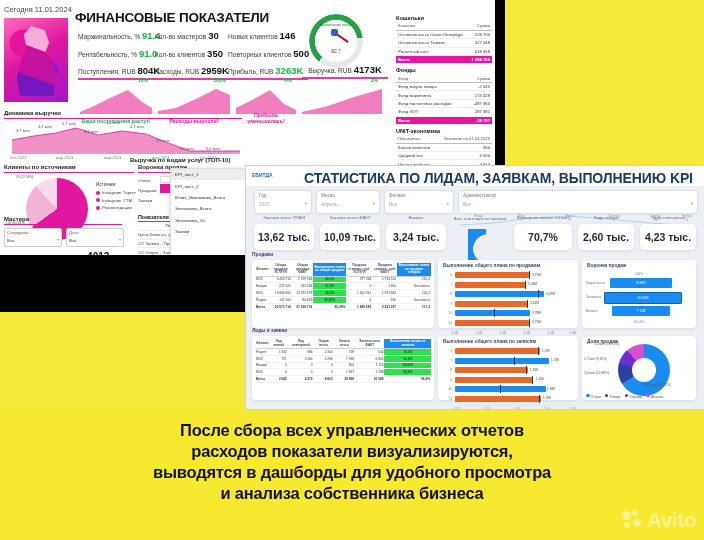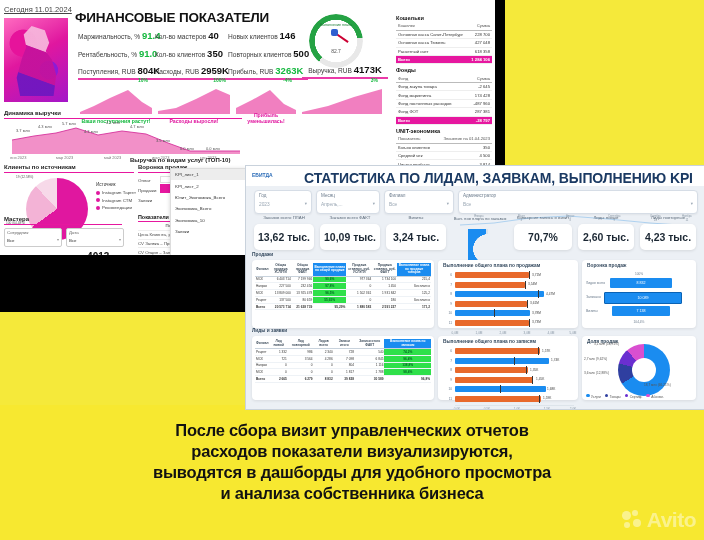--- a/index.html
+++ b/index.html
@@ -23,21 +23,21 @@
   .avito .d2{width:6px;height:6px;left:10px;top:0px;}
   .avito .d3{width:6px;height:6px;left:2px;top:12px;}
   .avito .d4{width:8px;height:8px;left:11px;top:9px;}
   .avito .wd{font-size:21px;font-weight:bold;color:#fff;letter-spacing:-.5px;}
 
   
   .dash1{position:absolute;left:0;top:0;width:505px;height:312px;background:#ffffff;overflow:hidden;}
   .d1-black{position:absolute;left:495px;top:0;width:12px;height:312px;background:#000;}
   .d1-blackbot{position:absolute;left:0;top:255px;width:245px;height:60px;background:#000;}
 
-  .today{position:absolute;left:4px;top:5px;font-size:7.5px;color:#444;text-decoration:underline;}
+  .today{position:absolute;left:4px;top:5px;font-size:7.5px;color:#444;}
   .d1-title{position:absolute;left:75px;top:10px;font-size:13.5px;font-weight:bold;color:#111;letter-spacing:-.2px;}
 
   .portrait{position:absolute;left:4px;top:18px;width:64px;height:84px;
     background:
       radial-gradient(circle at 30% 30%, #e6139b 0 18%, transparent 19%),
       radial-gradient(circle at 70% 62%, #8d1bd6 0 13%, transparent 14%),
       linear-gradient(150deg,#ff6bc0 0%,#e0179f 45%,#a316c9 100%);
   }
   .portrait .sil{position:absolute;left:10px;top:8px;width:44px;height:70px;
      background:linear-gradient(200deg,#f7b9dd 0 35%, #c4129c 36% 70%, #6d17c0 71%);
@@ -158,21 +158,21 @@
   .dleg{position:absolute;display:flex;gap:4px;font-size:3.2px;color:#555;}
   .dleg i{width:3.5px;height:3.5px;border-radius:50%;display:inline-block;margin-right:1.5px;}
 </style>
 </head>
 <body>
 
 <div class="stage">
 
   <div class="banner"></div>
   <div class="banner-text">
-    <div>После сбора визит управленческих отчетов</div>
+    <div>После сбора всех управленческих отчетов</div>
     <div>расходов показатели визуализируются,</div>
     <div>выводятся в дашборды для удобного просмотра</div>
     <div>и анализа собственника бизнеса</div>
   </div>
   <div class="avito">
     <span class="dots">
       <i class="d d1"></i>
         <i class="d d2"></i>
         <i class="d d3"></i>
         <i class="d d4"></i>
@@ -201,21 +201,21 @@
       <div class="kpi-row">
         <span>Поступления, RUB</span>
         <b>804K</b>
         <div class="kpi-under"></div>
       </div>
     </div>
 
     <div class="kpi-col" style="left:155px;top:30px;width:82px;">
       <div class="kpi-row">
         <span>Кол-во мастеров</span>
-        <b>40</b>
+        <b>30</b>
       </div>
       <div class="kpi-row">
         <span>Кол-во клиентов</span>
         <b>350</b>
       </div>
       <div class="kpi-row">
         <span>Расходы, RUB</span>
         <b>2959K</b>
         <div class="kpi-under"></div>
       </div>

